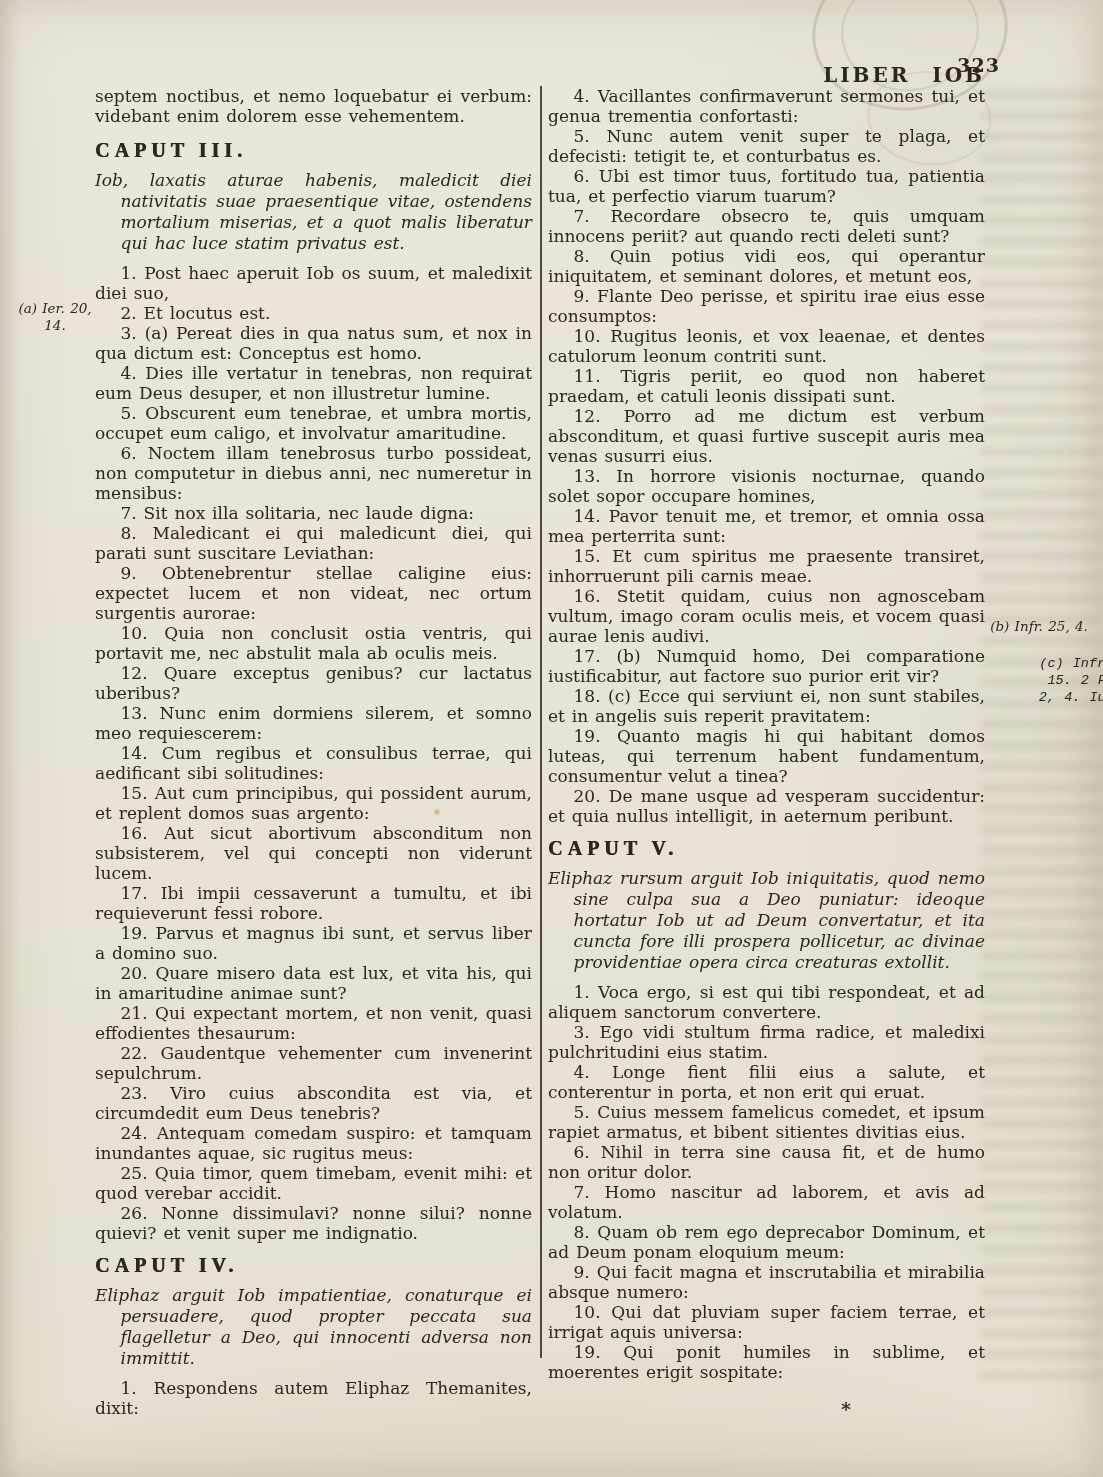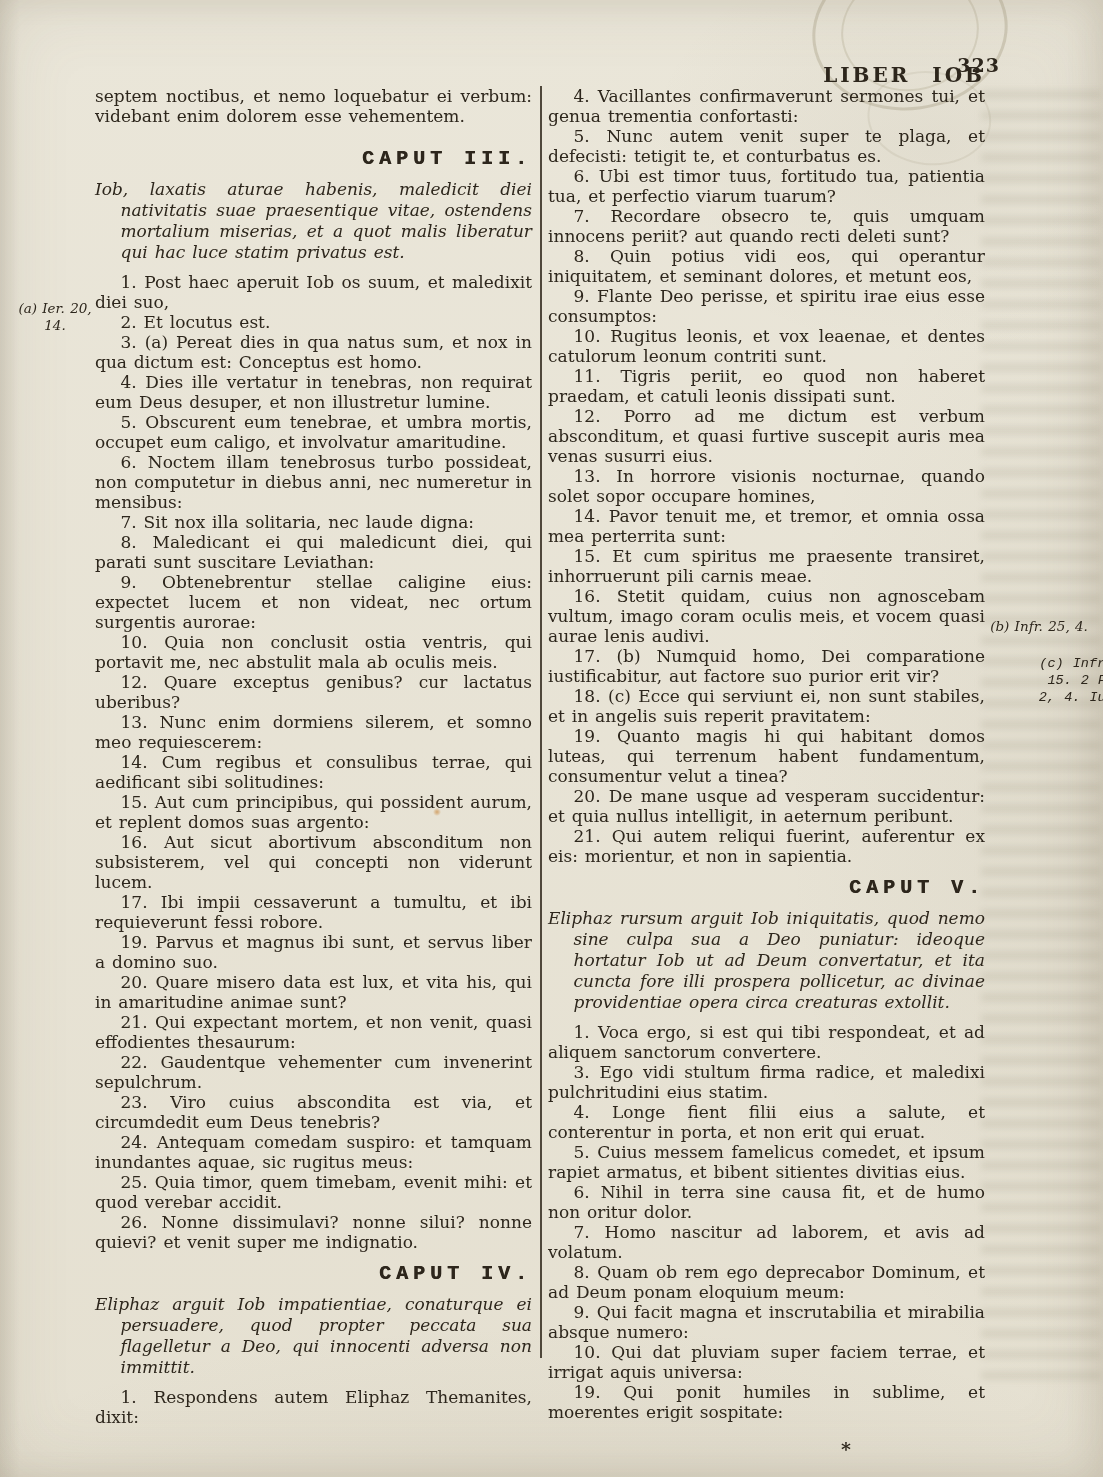--- a/index.html
+++ b/index.html
@@ -56,31 +56,31 @@
     position:absolute; left:540px; top:86px; width:2px; height:1272px;
     background:rgba(52,44,32,0.85);
   }
   .columns{
     position:absolute; left:95px; top:86px; width:890px;
     display:flex;
   }
   .col{width:437px;}
   .col.left{margin-right:16px;}
   p{margin:0; font-size:17px; line-height:20px; text-align:justify; word-spacing:1.5px;}
-  .cont{margin-bottom:22px;}
+  .cont{margin-bottom:13px;}
   .verse{text-indent:1.5em;}
   .summary{
     font-style:italic; padding-left:1.5em; text-indent:-1.5em;
     margin:0 0 9px 0; line-height:21px;
   }
   .caput{
-    margin:11px 0 9px; text-align:right;
+    margin:11px 0 9px; text-align:left;
     font-size:20px; line-height:22px; font-weight:bold; letter-spacing:5px;
     text-shadow:0.6px 0 0 currentColor;
-    font-family:Liberation Mono, monospace;
+    font-family:Liberation Serif, serif;
   }
   .margin-note{
     position:absolute; font-style:italic; font-size:13.5px; line-height:17px;
     text-align:center; word-spacing:1px;
   }
   .note-a{left:13px; top:300px; width:84px;}
   .note-b{left:987px; top:618px; width:104px;}
   .note-c{left:1036px; top:655px; width:114px;font-family:Liberation Mono, monospace;}
   .sig{margin-top:16px; margin-left:278px; width:40px; text-align:center;
        font-size:19px; font-weight:bold;}
@@ -155,21 +155,20 @@
           <p class="verse">11. Tigris periit, eo quod non haberet praedam, et catuli leonis dissipati sunt.</p>
           <p class="verse">12. Porro ad me dictum est verbum absconditum, et quasi furtive suscepit auris mea venas susurri eius.</p>
           <p class="verse">13. In horrore visionis nocturnae, quando solet sopor occupare homines,</p>
           <p class="verse">14. Pavor tenuit me, et tremor, et omnia ossa mea perterrita sunt:</p>
           <p class="verse">15. Et cum spiritus me praesente transiret, inhorruerunt pili carnis meae.</p>
           <p class="verse">16. Stetit quidam, cuius non agnoscebam vultum, imago coram oculis meis, et vocem quasi aurae lenis audivi.</p>
           <p class="verse">17. (b) Numquid homo, Dei comparatione iustificabitur, aut factore suo purior erit vir?</p>
           <p class="verse">18. (c) Ecce qui serviunt ei, non sunt stabiles, et in angelis suis reperit pravitatem:</p>
           <p class="verse">19. Quanto magis hi qui habitant domos luteas, qui terrenum habent fundamentum, consumentur velut a tinea?</p>
           <p class="verse">20. De mane usque ad vesperam succidentur: et quia nullus intelligit, in aeternum peribunt.</p>
-          <p class="verse">21. Qui autem reliqui fuerint, auferentur ex eis: morientur, et non in sapientia.</p>
         </div>
 
       <h2 class="caput">CAPUT V.</h2>
 
       <p class="summary">Eliphaz rursum arguit Iob iniquitatis, quod nemo sine culpa sua a Deo puniatur: ideoque hortatur Iob ut ad Deum convertatur, et ita cuncta fore illi prospera pollicetur, ac divinae providentiae opera circa creaturas extollit.</p>
 
       <div>
           <p class="verse">1. Voca ergo, si est qui tibi respondeat, et ad aliquem sanctorum convertere.</p>
           <p class="verse">3. Ego vidi stultum firma radice, et maledixi pulchritudini eius statim.</p>
           <p class="verse">4. Longe fient filii eius a salute, et conterentur in porta, et non erit qui eruat.</p>

